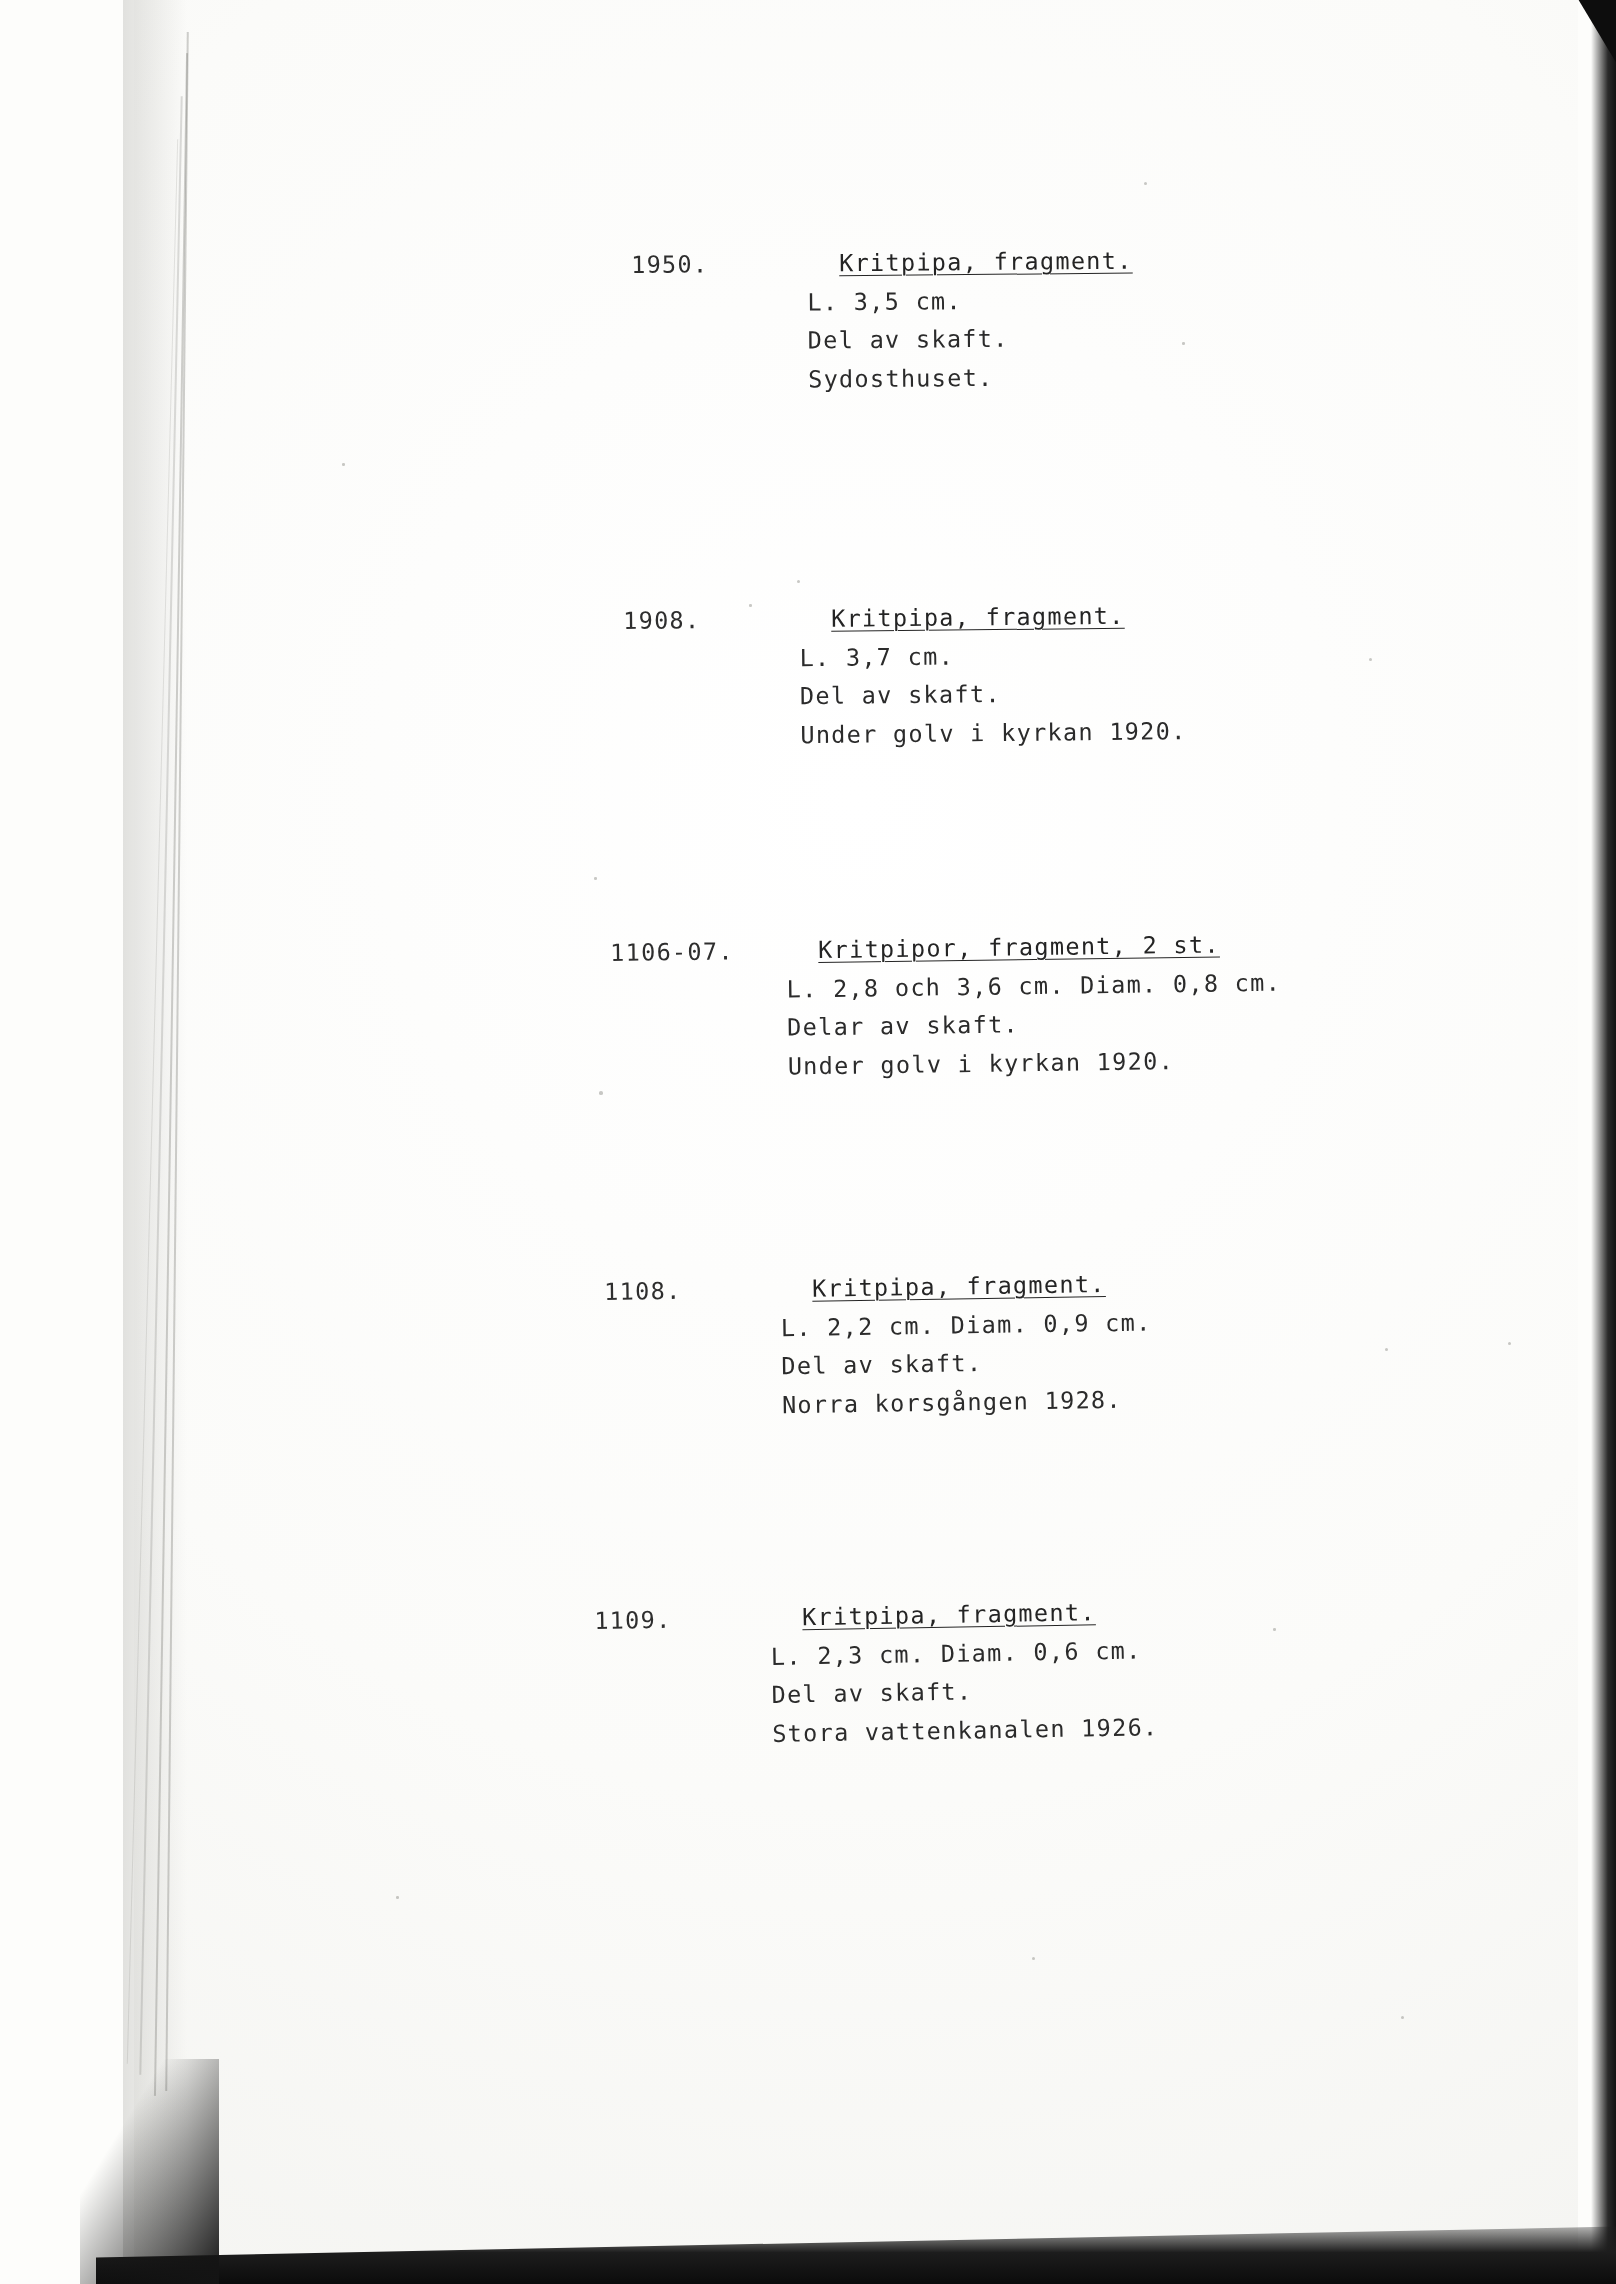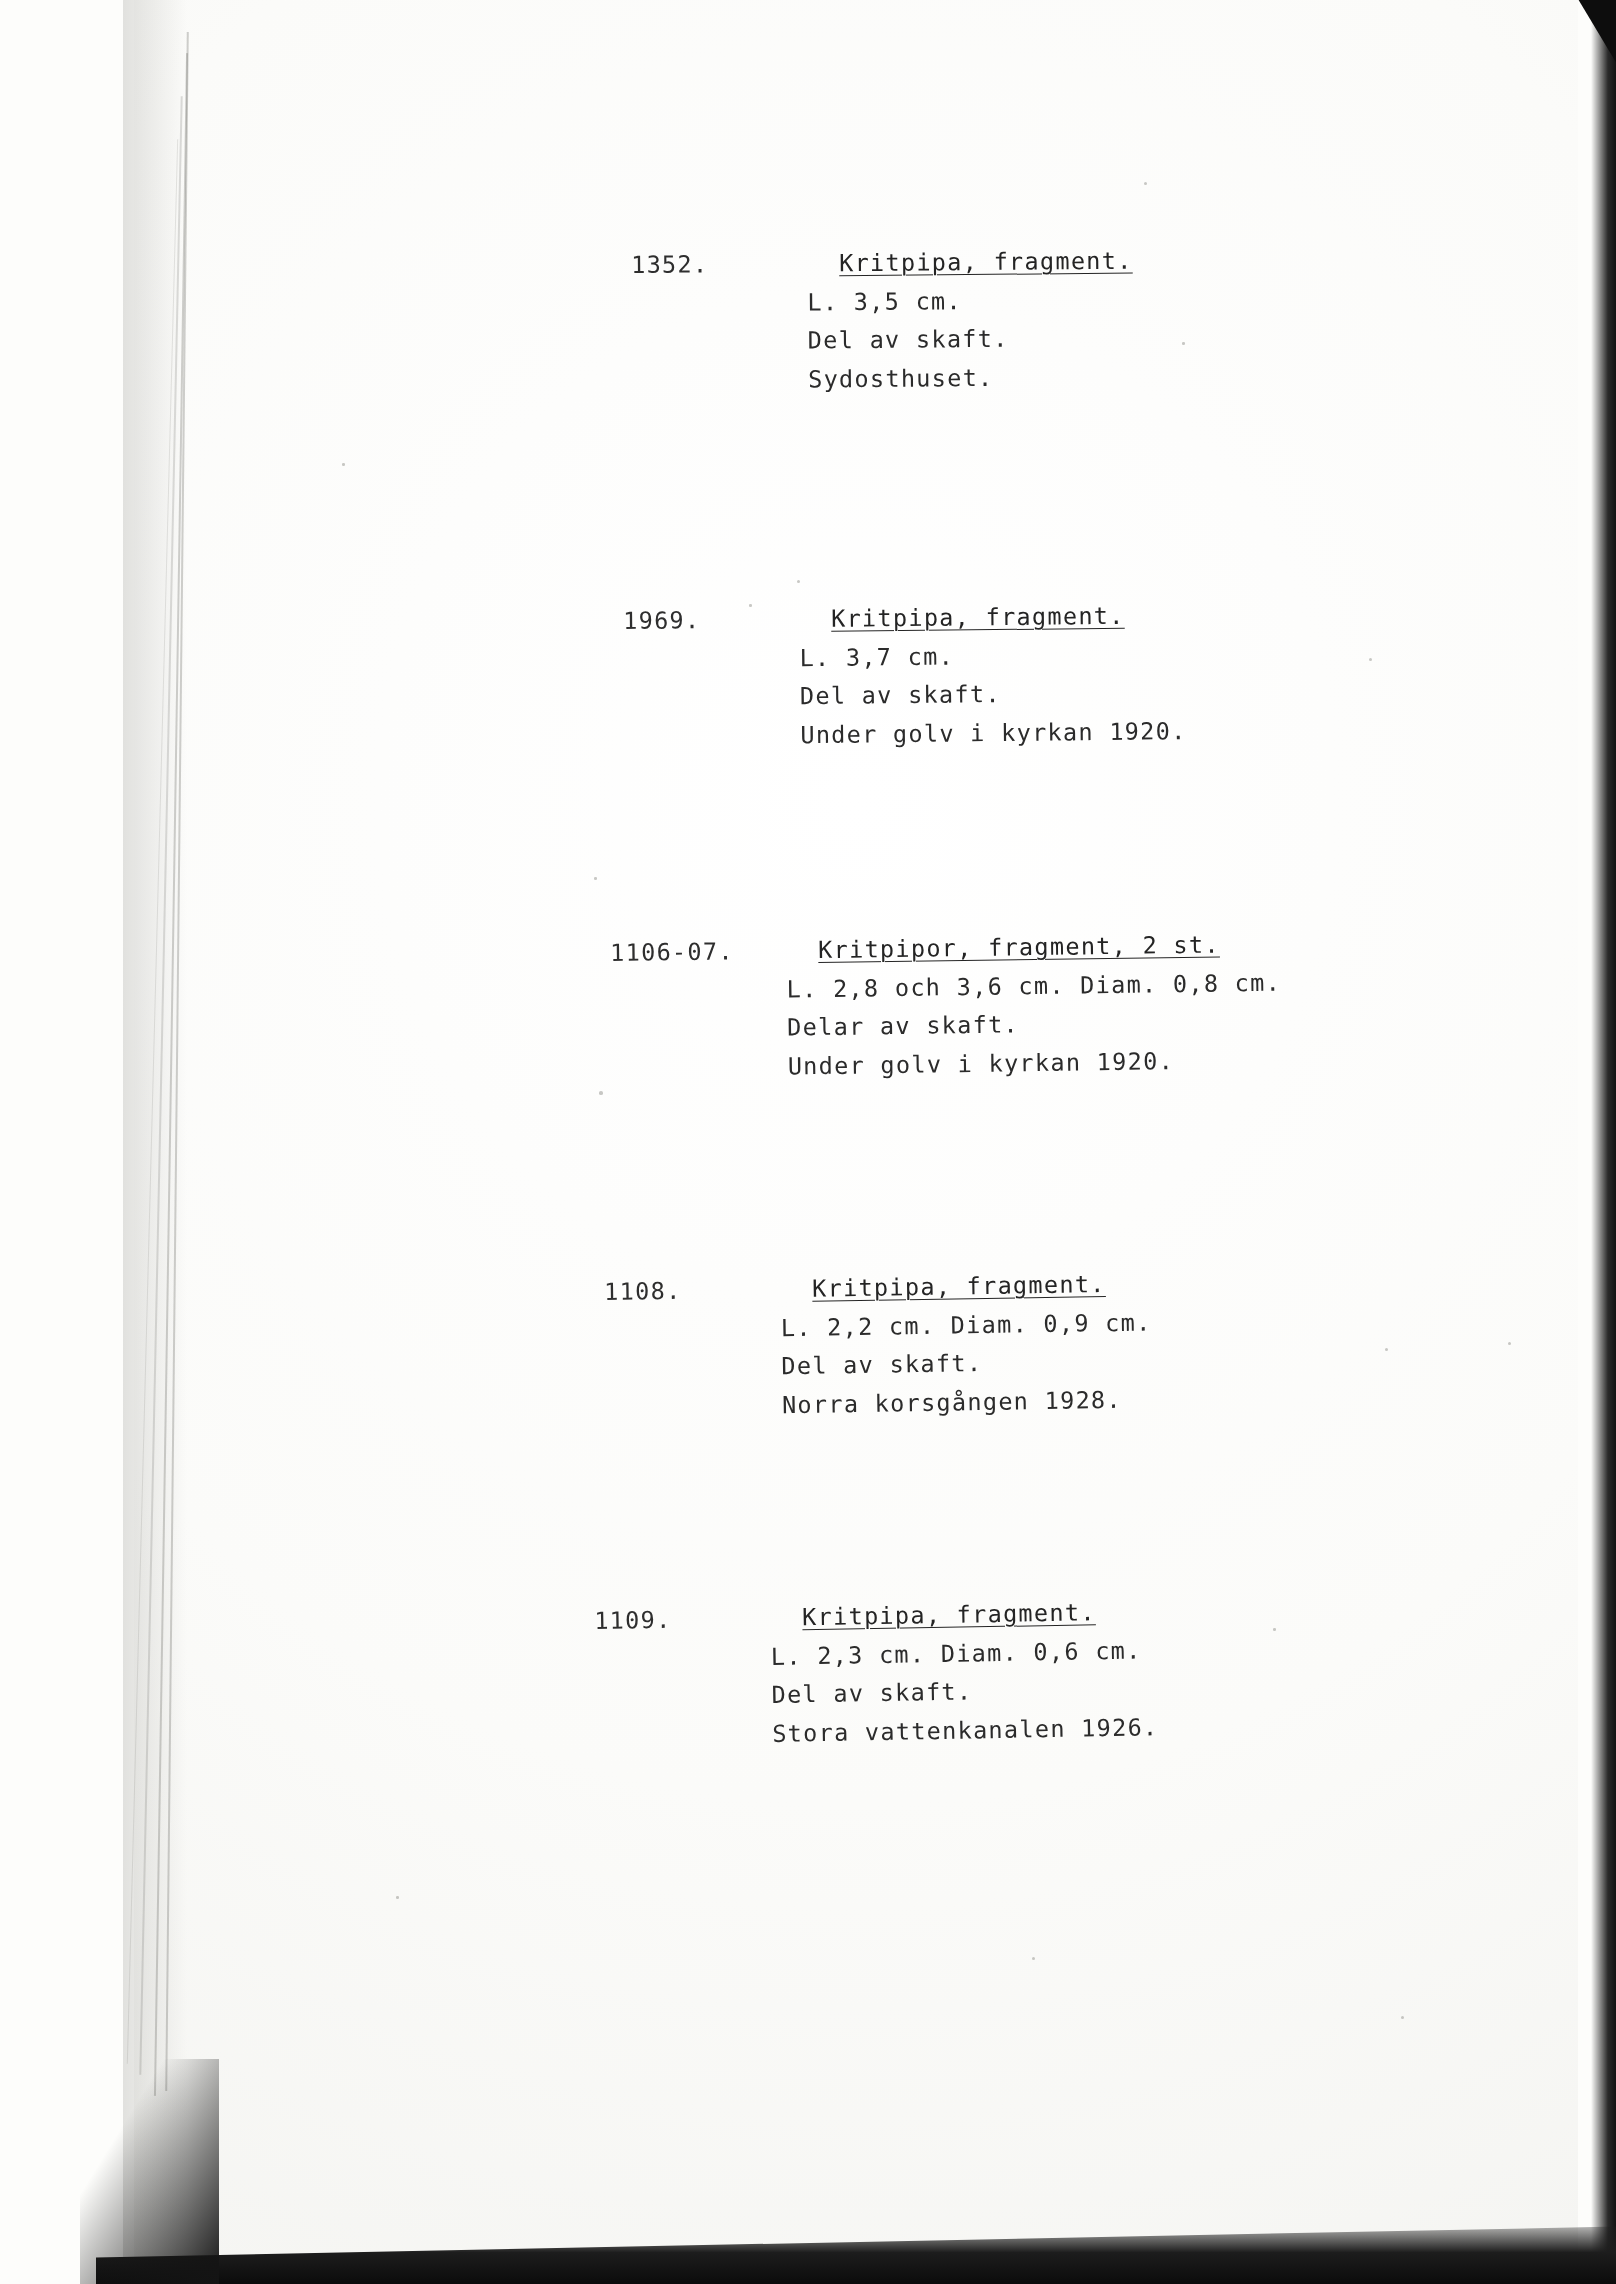--- a/index.html
+++ b/index.html
@@ -159,31 +159,31 @@
   <div class="speck" style="left:1273px;top:1628px;width:2.7px;height:2.7px;"></div>
   <div class="speck" style="left:1032px;top:1957px;width:3.2px;height:3.2px;"></div>
   <div class="speck" style="left:1401px;top:2016px;width:3.2px;height:3.2px;"></div>
   <div class="speck" style="left:396px;top:1896px;width:2.7px;height:2.7px;"></div>
   <div class="speck" style="left:594px;top:877px;width:2.7px;height:2.7px;"></div>
 </div>
 
 <div class="catalog">
 
   <div class="entry e1104">
-    <div class="num">1352.</div>
+    <div class="num">1950.</div>
     <div class="body">
       <div class="title">Kritpipa, fragment.</div>
       <div class="line">L. 3,5 cm.</div>
       <div class="line">Del av skaft.</div>
       <div class="line">Sydosthuset.</div>
     </div>
   </div>
 
   <div class="entry e1105">
-    <div class="num">1969.</div>
+    <div class="num">1908.</div>
     <div class="body">
       <div class="title">Kritpipa, fragment.</div>
       <div class="line">L. 3,7 cm.</div>
       <div class="line">Del av skaft.</div>
       <div class="line">Under golv i kyrkan 1920.</div>
     </div>
   </div>
 
   <div class="entry e1106">
     <div class="num">1106-07.</div>

